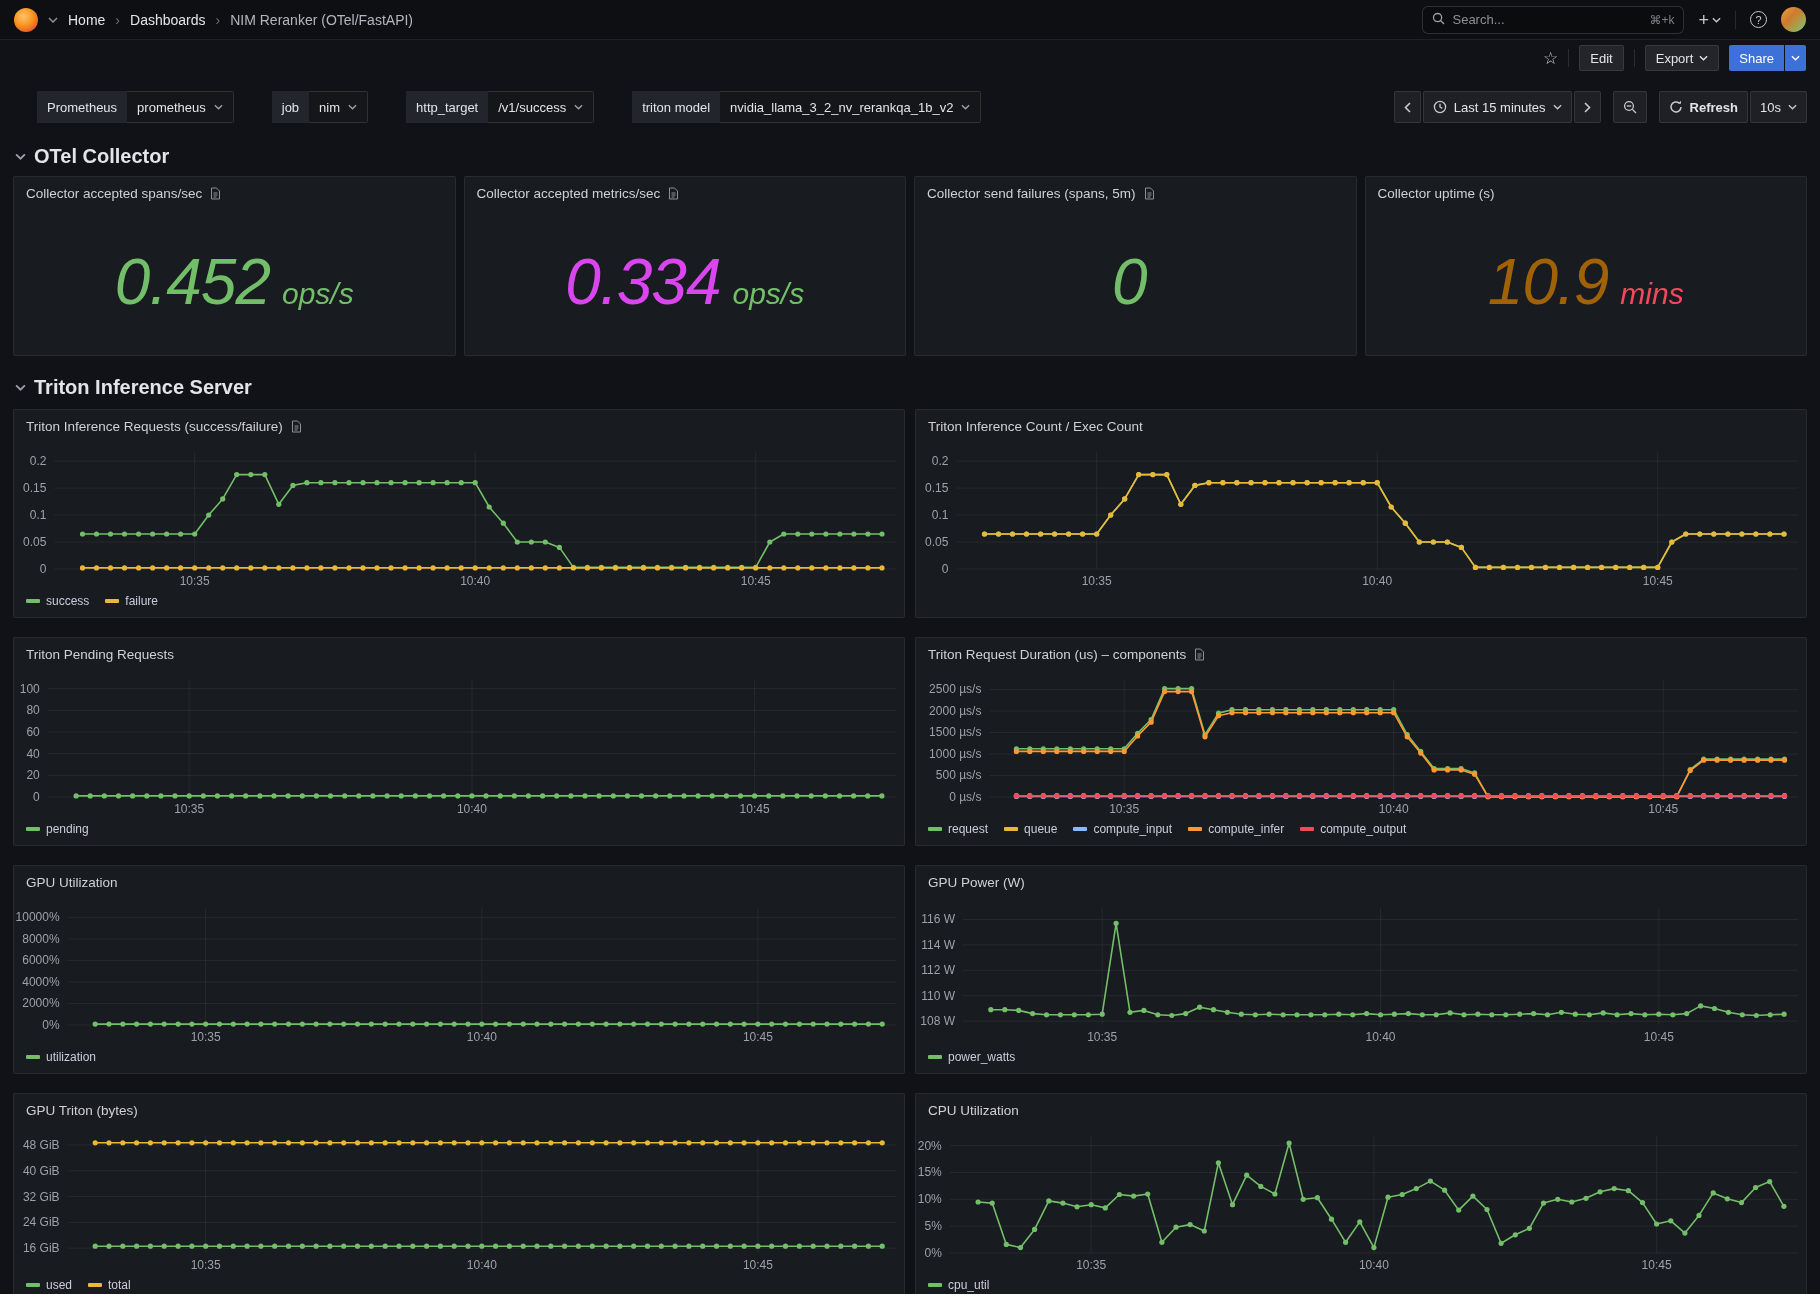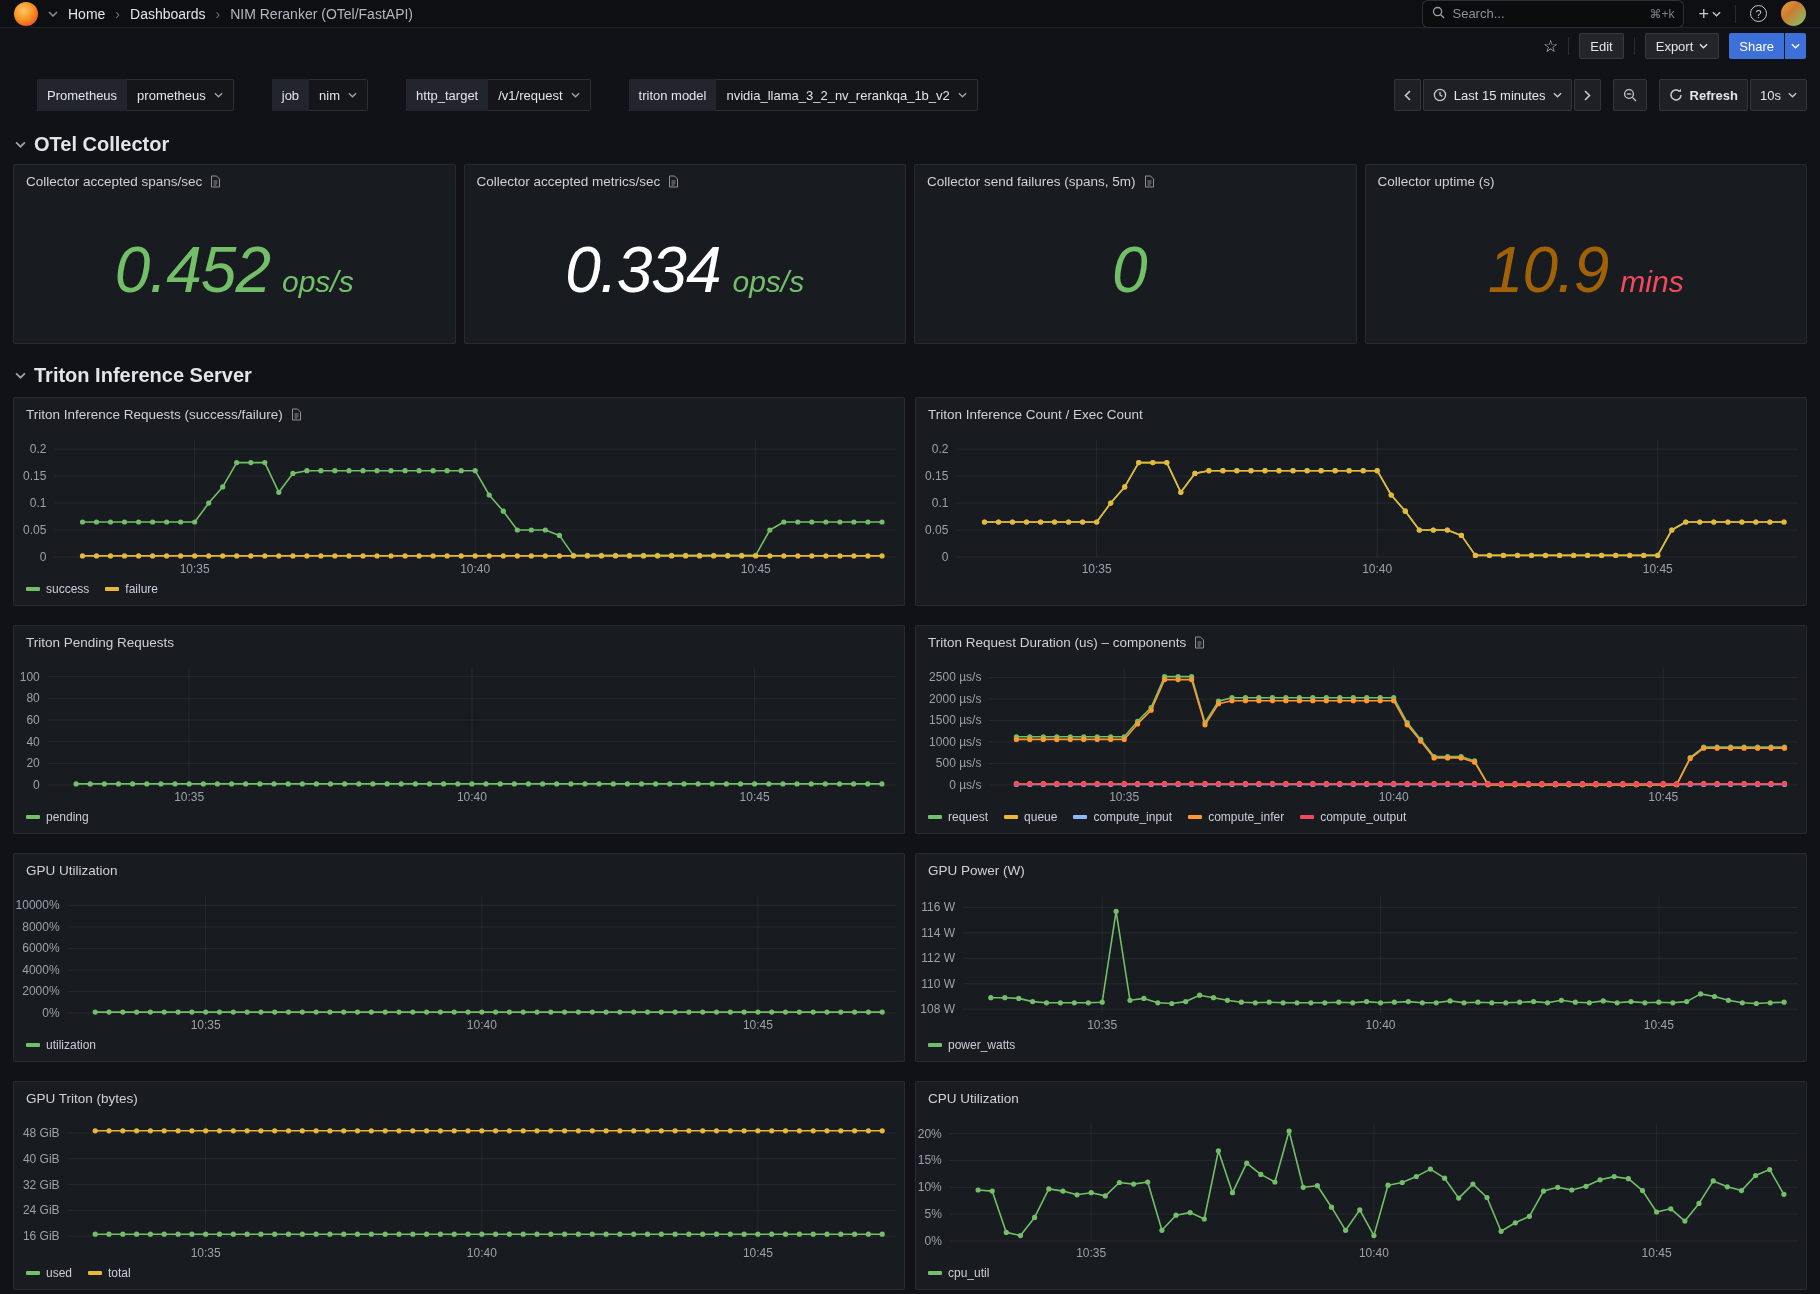--- a/index.html
+++ b/index.html
@@ -1,20 +1,20 @@
 <!DOCTYPE html>
 <html><head>
 <meta charset="utf-8">
 <style>
   * { margin:0; padding:0; box-sizing:border-box; }
   html,body { width:1820px; height:1294px; overflow:hidden; background:#111217;
     font-family:"Liberation Sans", sans-serif; color:#ccccdc; }
 
   
-  .nav { height:28px; background:#0e0f13; border-bottom:1px solid rgba(204,204,220,.10);
+  .nav { height:40px; background:#0e0f13; border-bottom:1px solid rgba(204,204,220,.10);
     display:flex; align-items:center; padding:0 14px; gap:10px; }
   .logo { width:24px; height:24px; border-radius:50%;
     background:radial-gradient(circle at 40% 35%, #ffc46b 0%, #f7941e 45%, #ef5b28 75%, #d9431f 100%); }
   .caret { display:inline-flex; align-items:center; color:#8e9097; }
   .crumbs { display:flex; align-items:center; gap:10px; font-size:14px; flex:1; }
   .crumb { color:#e3e4e8; cursor:pointer; }
   .crumb.last { color:#b3b6bf; }
   .crumb-sep { color:#6e7076; font-size:14px; }
   .searchbox { width:262px; height:28px; background:#0b0c0e; border:1px solid rgba(204,204,220,.18);
     border-radius:6px; display:flex; align-items:center; padding:0 9px; gap:7px; font-size:13px; }
@@ -160,21 +160,21 @@
         <span class="var-value">
           <span>nim</span>
           <svg width="9" height="6" viewBox="0 0 10 6">
               <path d="M1 1l4 4 4-4" fill="none" stroke="#9da1ab" stroke-width="1.5"></path>
             </svg>
         </span>
       </div>
       <div class="var-chip">
         <span class="var-label">http_target</span>
         <span class="var-value">
-          <span>/v1/request</span>
+          <span>/v1/success</span>
           <svg width="9" height="6" viewBox="0 0 10 6">
               <path d="M1 1l4 4 4-4" fill="none" stroke="#9da1ab" stroke-width="1.5"></path>
             </svg>
         </span>
       </div>
       <div class="var-chip">
         <span class="var-label">triton model</span>
         <span class="var-value">
           <span>nvidia_llama_3_2_nv_rerankqa_1b_v2</span>
           <svg width="9" height="6" viewBox="0 0 10 6">
@@ -263,21 +263,21 @@
         <span class="panel-title">Collector accepted metrics/sec</span>
         <span class="info-ic">
           <svg width="11" height="13" viewBox="0 0 11 13">
               <path d="M1.5 1h5l3 3v8h-8z" fill="none" stroke="currentColor"></path>
               <path d="M3.5 6h4M3.5 8h4M3.5 10h3" stroke="currentColor"></path>
             </svg>
         </span>
       </div>
       <div class="stat-body">
           <div class="stat-inner">
-        <span class="stat-value" style="color: #ffffff;">0.334</span>
+        <span class="stat-value" style="color: #d946ef;">0.334</span>
         <span class="stat-unit" style="color: rgb(115, 191, 105);">ops/s</span>
       </div>
         </div>
     </div>
     <div class="panel">
       <div class="panel-h">
         <span class="panel-title">Collector send failures (spans, 5m)</span>
         <span class="info-ic">
           <svg width="11" height="13" viewBox="0 0 11 13">
               <path d="M1.5 1h5l3 3v8h-8z" fill="none" stroke="currentColor"></path>

